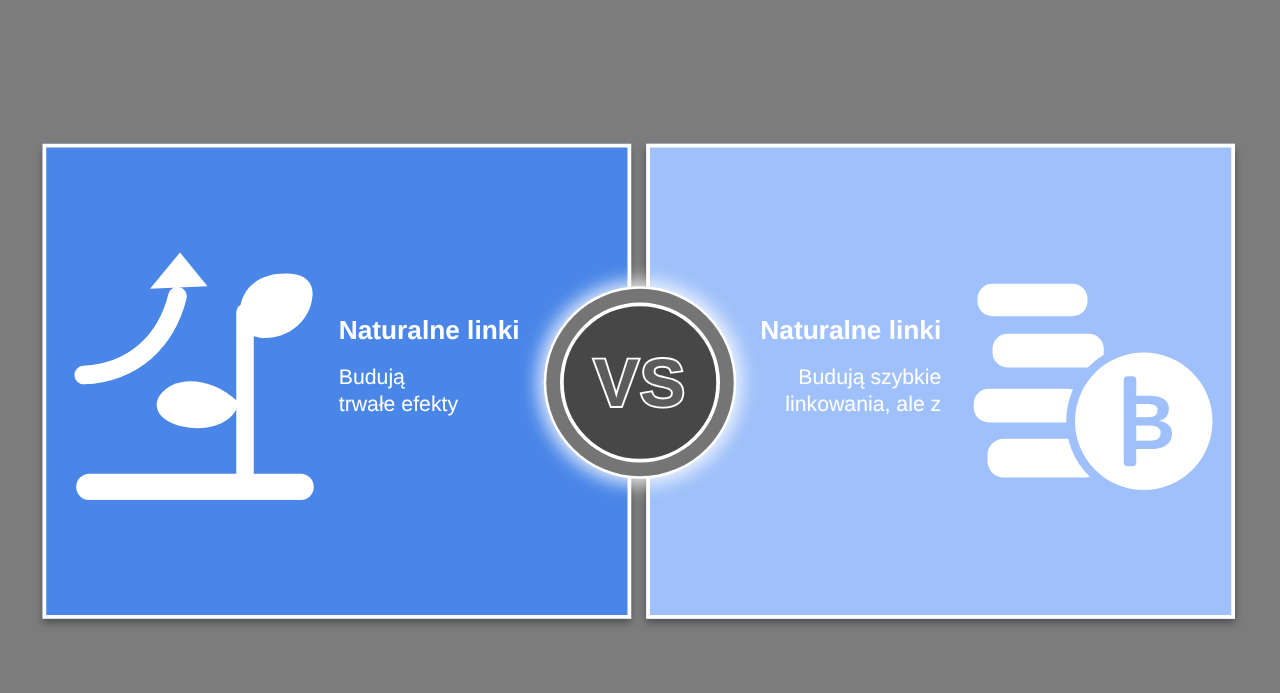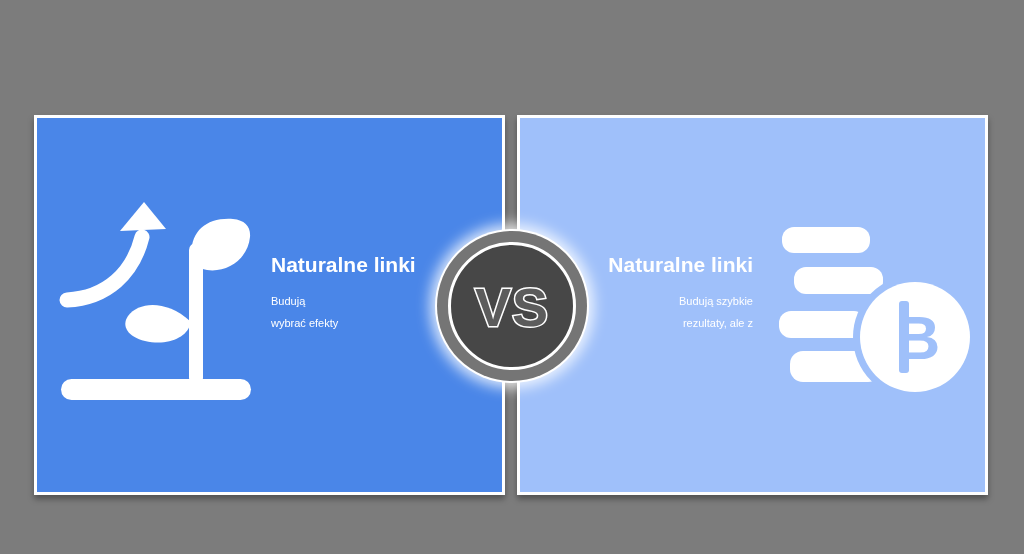--- a/index.html
+++ b/index.html
@@ -37,35 +37,35 @@
   .icon-box svg { width: 100%; height: 100%; display: block; }
 
   .text-block { position: absolute; top: 134px; color: #ffffff; }
   .text-block-left  { left: 234px; width: 190px; text-align: left; }
   .text-block-right { right: 232px; width: 200px; text-align: right; }
 
   .panel-heading {
     margin: 0; font-size: 21px; font-weight: bold; line-height: 1.2;
     color: #ffffff; white-space: nowrap;
   }
-  .panel-desc { margin-top: 14px; font-size: 11px; line-height: 21.5px; }
+  .panel-desc { margin-top: 14px; font-size: 17px; line-height: 21.5px; }
   .panel-desc .line { display: block; }
 
   .vs-badge {
     position: absolute; left: 437px; top: 231px;
     width: 150px; height: 150px; border-radius: 50%;
     background: var(--c-vs-ring, #757575);
     box-shadow: 0 0 0 2px #ffffff, 0 0 14px 7px rgba(255,255,255,0.8);
     display: flex; align-items: center; justify-content: center;
   }
   .vs-core {
     width: 128px; height: 128px; box-sizing: border-box;
     border: 3px solid #ffffff; border-radius: 50%;
     background: var(--c-vs-core, #474747);
-    display: flex; align-items: flex-end; justify-content: center;
+    display: flex; align-items: center; justify-content: center;
   }
   .vs-core svg { width: 120px; height: 120px; display: block; }
   .vs-text {
     font-family: "Liberation Sans", "DejaVu Sans", sans-serif;
     font-weight: bold; font-size: 54px; letter-spacing: 1px;
     fill: var(--c-vs-text, #5c5c5c);
     stroke: #ffffff; stroke-width: 3px; paint-order: stroke fill;
   }
 
   .white-fill { fill: #ffffff; }
@@ -92,31 +92,31 @@
           <rect class="white-fill" x="134" y="46" width="14" height="142" rx="7"></rect>
           <path class="white-fill" d="M137,64 C133,36 150,20 178,22 C190,23 196,30 195,40 C193,62 172,76 152,73 C143,71 138,69 137,64 Z"></path>
           <path class="white-fill" d="M135,124 C112,103 84,104 73,119 C66,129 73,140 90,144 C112,149 131,141 135,128 Z"></path>
           <rect class="white-fill" x="6" y="182" width="190" height="21" rx="10.5"></rect>
         </svg>
       </div>
       <div class="text-block text-block-left">
         <h2 class="panel-heading">Naturalne linki</h2>
         <div class="panel-desc">
           <span class="line">Budują</span>
-          <span class="line">wybrać efekty</span>
+          <span class="line">trwałe efekty</span>
         </div>
       </div>
     </section>
 
     <section class="panel panel-right">
       <div class="text-block text-block-right">
         <h2 class="panel-heading">Naturalne linki</h2>
         <div class="panel-desc">
           <span class="line">Budują szybkie</span>
-          <span class="line">rezultaty, ale z</span>
+          <span class="line">linkowania, ale z</span>
         </div>
       </div>
       <div class="icon-box coins-icon-box">
         <svg viewBox="0 0 200 175" aria-hidden="true">
           <defs>
             <mask id="coinmask">
               <rect x="0" y="0" width="200" height="175" fill="#ffffff"></rect>
               <circle cx="137" cy="112" r="62" fill="#000000"></circle>
             </mask>
           </defs>

